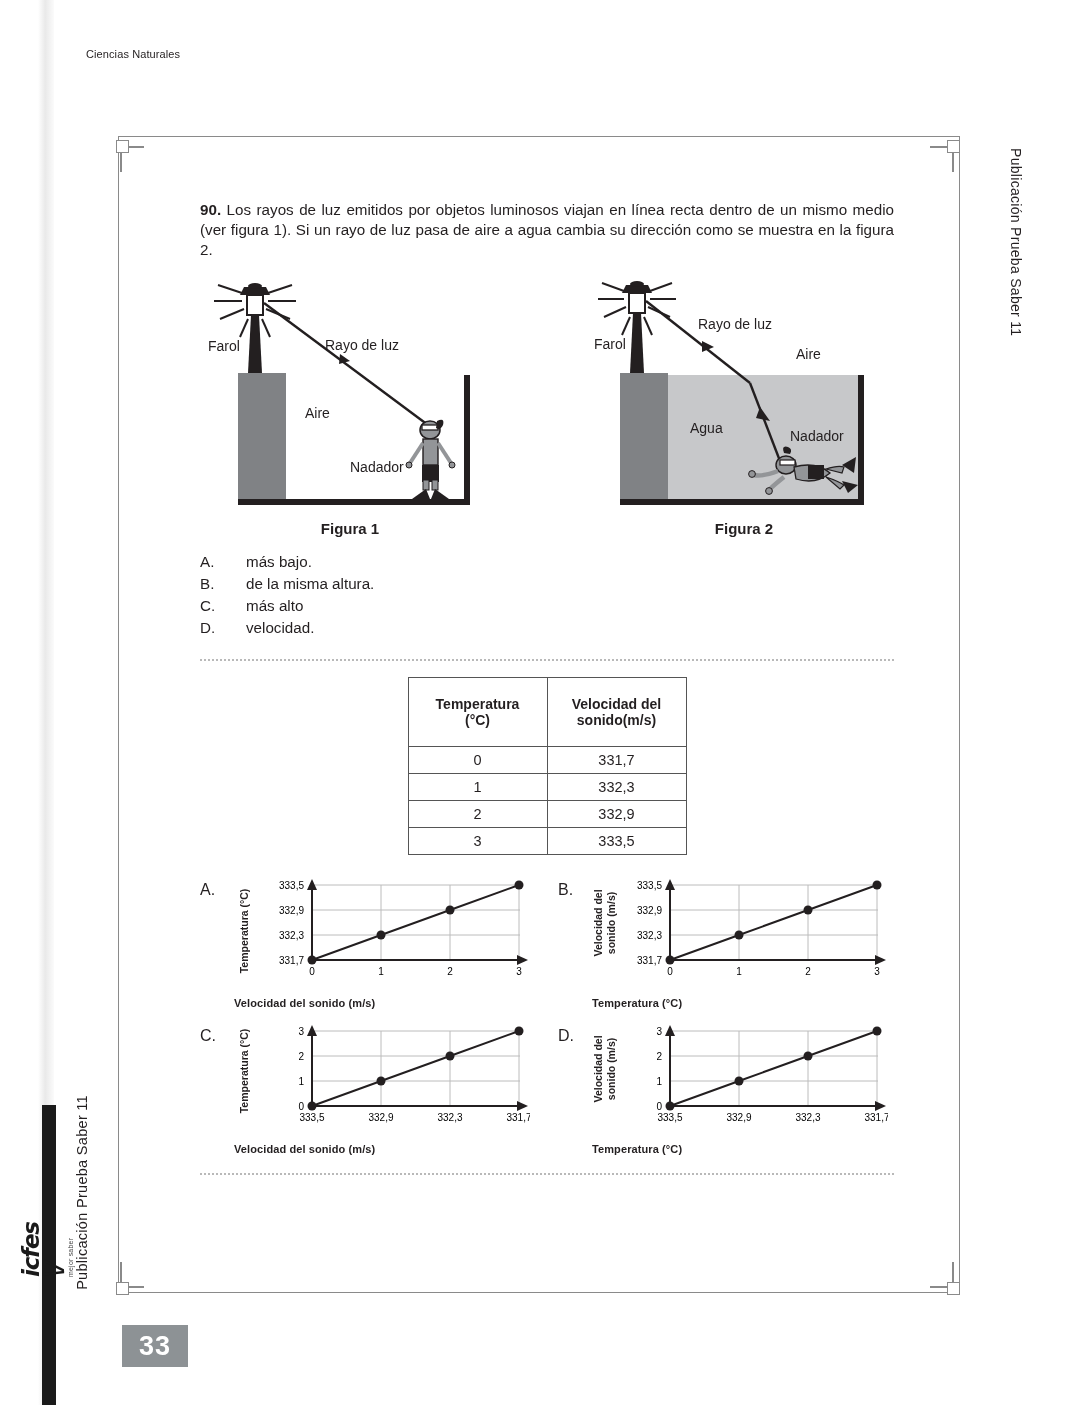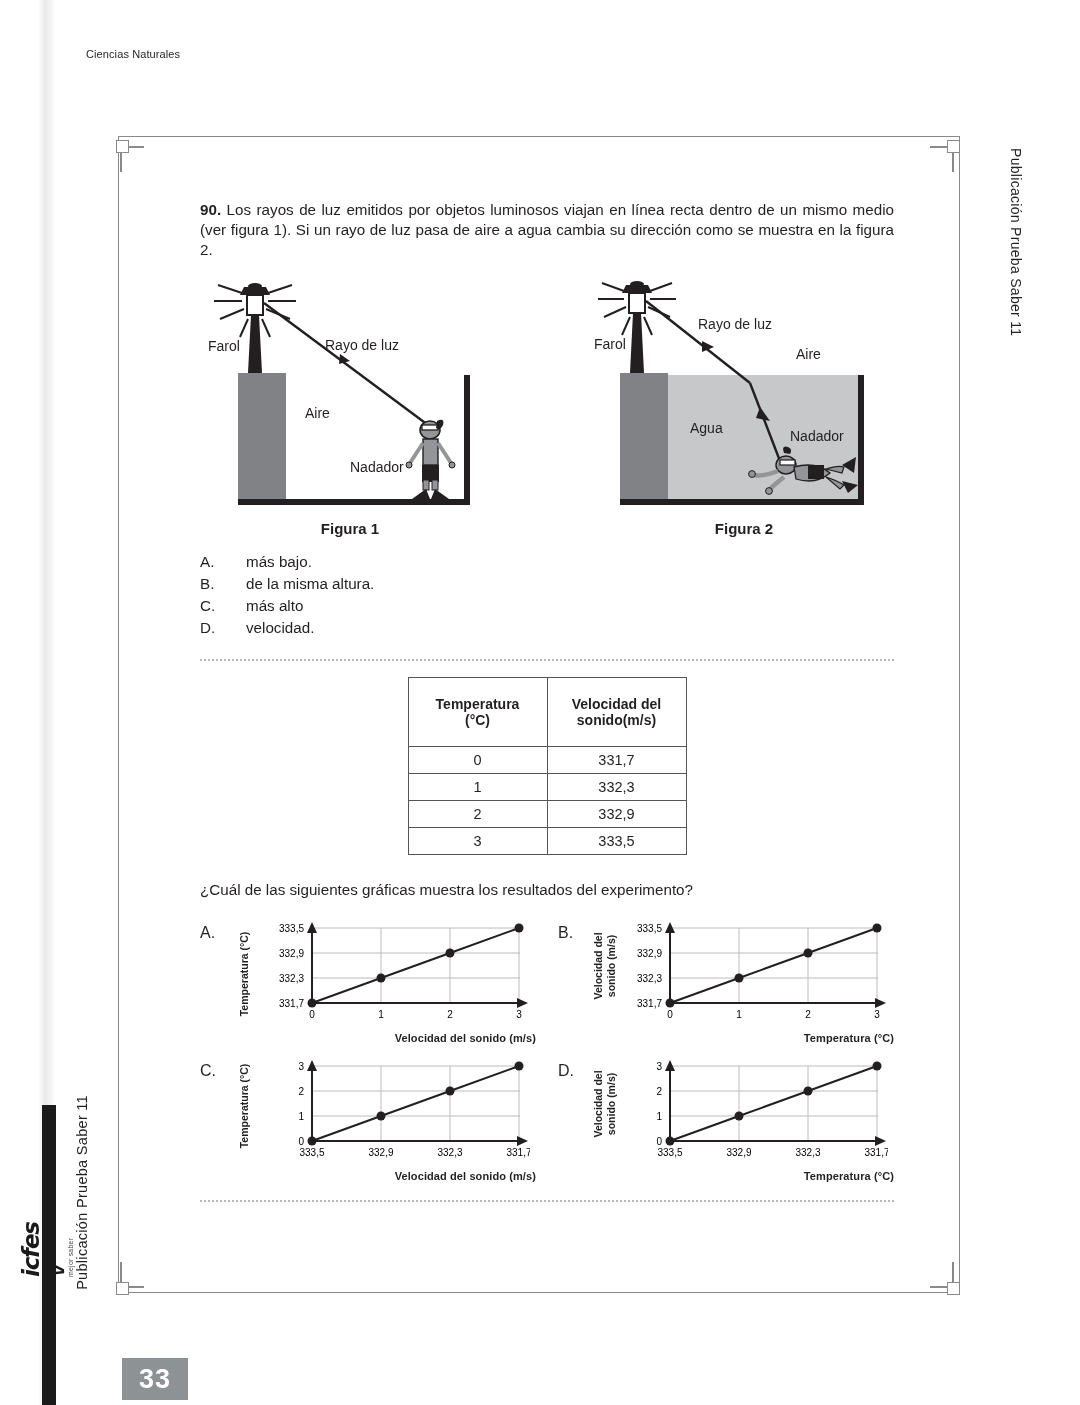--- a/index.html
+++ b/index.html
@@ -24,21 +24,21 @@
 
   
   .logo{position:absolute;left:38px;top:1215px;width:44px;height:80px;
         transform:rotate(-90deg);transform-origin:center center;}
   .logo .word{font-family:"DejaVu Sans",sans-serif;font-weight:700;font-size:23px;
         font-style:italic;letter-spacing:-1.2px;color:#1a1a1a;line-height:1;}
   .logo .tag{font-size:7px;color:#444;letter-spacing:.2px;margin-top:1px;}
   .logo .slash{display:inline-block;font-weight:700;font-style:italic;font-size:23px;}
 
   
-  .page-badge{position:absolute;left:122px;top:1358px;width:66px;height:42px;
+  .page-badge{position:absolute;left:122px;top:1325px;width:66px;height:42px;
         background:#8d9295;color:#ffffff;font-weight:700;font-size:27px;
         display:flex;align-items:center;justify-content:center;letter-spacing:1px;}
 
   
   .frame{position:absolute;left:118px;top:136px;width:840px;height:1155px;
         border:1.6px solid #8a8a8a;}
   .corner{position:absolute;width:34px;height:34px;}
   .corner .seg-h{position:absolute;background:#8a8a8a;height:1.6px;width:22px;}
   .corner .seg-v{position:absolute;background:#8a8a8a;width:1.6px;height:22px;}
   .corner .sq{position:absolute;width:11px;height:11px;border:1.6px solid #8a8a8a;
@@ -85,21 +85,21 @@
   table.data td.vel{width:118px;}
 
   .prompt{margin-top:26px;font-size:15.2px;}
 
   
   .charts{margin-top:18px;}
   .chart-row{display:flex;justify-content:space-between;margin-bottom:10px;}
   .chart-cell{width:336px;display:flex;}
   .chart-letter{font-size:16px;width:34px;flex:none;padding-top:8px;}
   .chart-body{flex:1;}
-  .xtitle{text-align:right;font-weight:700;font-size:11px;margin-top:4px;
+  .xtitle{text-align:left;font-weight:700;font-size:11px;margin-top:12px;
       letter-spacing:.1px;}
 </style>
 </head>
 <body>
 
 <div class="page-shadow"></div>
 <div class="spine-bar"></div>
 
 <div class="header-subject">Ciencias Naturales</div>
 
@@ -311,21 +311,20 @@
           <td class="vel">332,9</td>
         </tr>
         <tr>
           <td class="temp">3</td>
           <td class="vel">333,5</td>
         </tr>
       </tbody>
     </table>
   </div>
 
-  <div class="prompt">¿Cuál de las siguientes gráficas muestra los resultados del experimento?</div>
 
   <div class="charts">
 
     <div class="chart-row">
 
       <div class="chart-cell">
         <div class="chart-letter">A.</div>
         <div class="chart-body">
           <svg width="296" height="108" viewBox="0 0 296 108">
 

